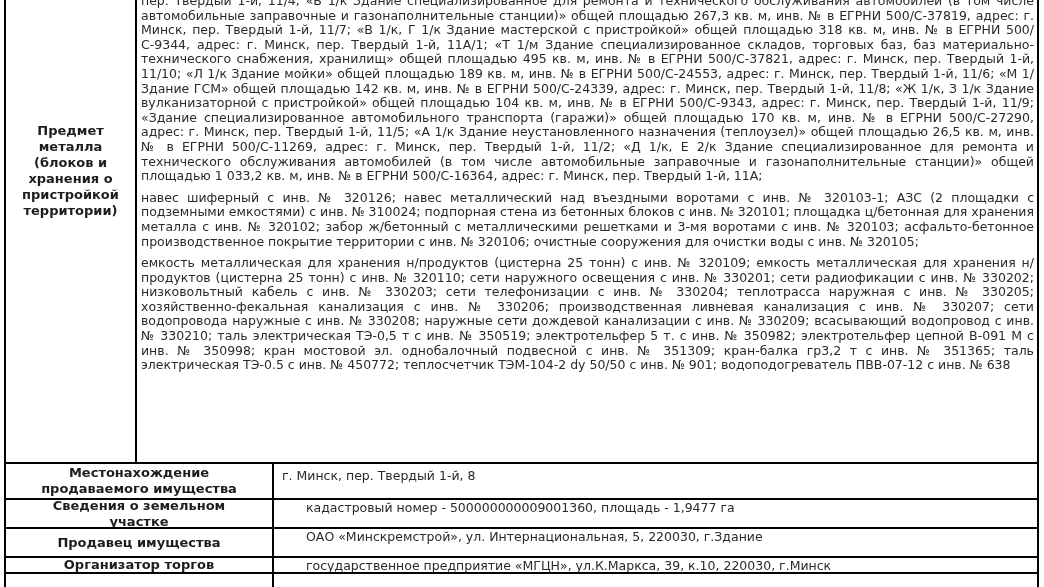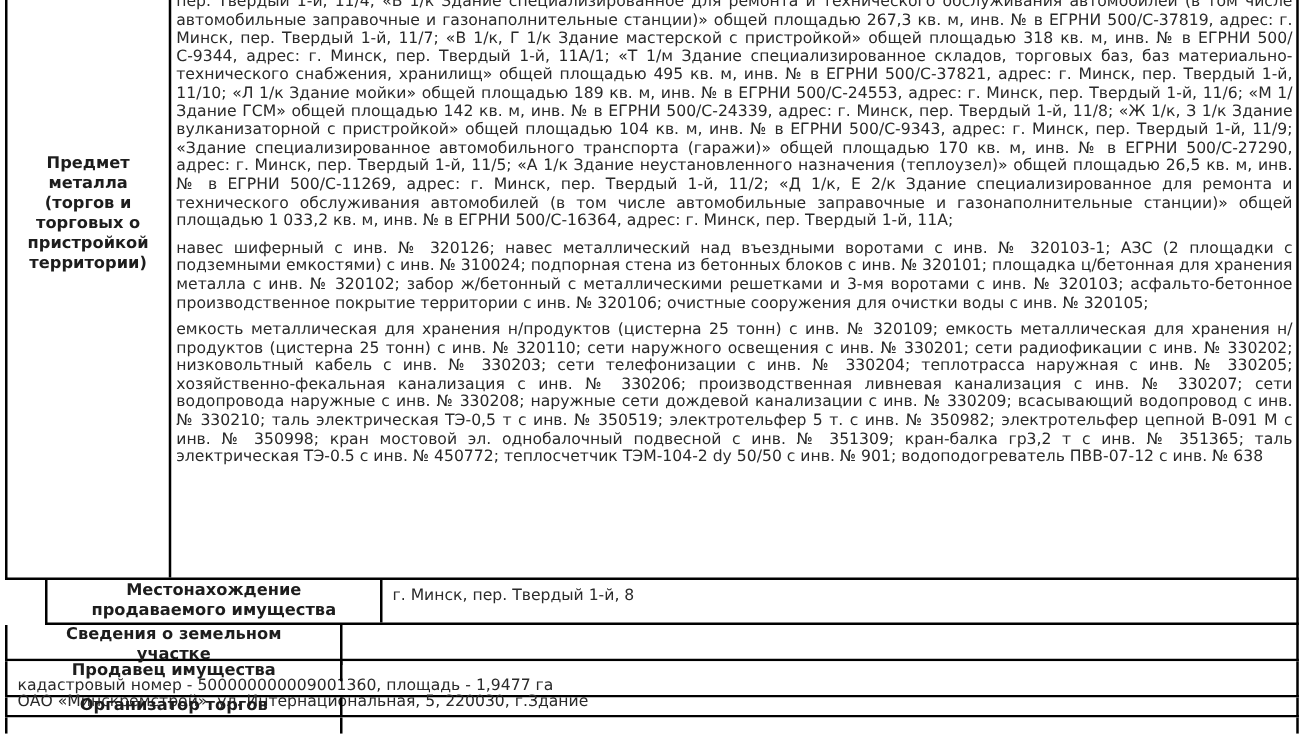--- a/index.html
+++ b/index.html
@@ -52,45 +52,46 @@
   .row-subject .value-cell p { margin: 0; }
   .row-subject .value-cell p + p { margin-top: 7px; }
   
   .row-std .label-cell {
     width: 268px;
     display: flex;
     align-items: center;
     justify-content: center;
     padding: 0 18px;
   }
-  .row-loc { height: 36px; margin-left: 32px; }
+  .row-loc { height: 36px; }
   .row-loc .value-cell { padding: 5px 8px 0 8px; }
-  .row-mid { height: 29px; flex-direction: column; }
+  .row-mid { height: 29px; }
   .row-mid .value-cell, .row-last .value-cell {
     display: flex;
-    align-items: center;
-    padding: 16px 8px;
+    align-items: flex-start;
+    padding: 1px 8px;
+    margin-left: 24px;
   }
   .row-last { height: 16px; }
   .row-partial { height: 30px; border-bottom: none; }
   .row-partial .label-cell { width: 268px; }
 </style>
 </head>
 <body>
 
 <div id="screen">
   <div id="doc">
 
     <div class="trow row-subject">
       <div class="label-cell">
         <div>
             <div>Предмет</div>
             <div>металла</div>
-            <div>(торгов и</div>
-            <div>торговых о</div>
+            <div>(блоков и</div>
+            <div>хранения о</div>
             <div>пристройкой</div>
             <div>территории)</div>
           </div>
       </div>
       <div class="value-cell">
         <div>
             <p>пер. Твердый 1-й, 11/4; «Б 1/к Здание специализированное для ремонта и технического обслуживания автомобилей (в том числе автомобильные заправочные и газонаполнительные станции)» общей площадью 267,3 кв. м, инв. № в ЕГРНИ 500/С-37819, адрес: г. Минск, пер. Твердый 1-й, 11/7; «В 1/к, Г 1/к Здание мастерской с пристройкой» общей площадью 318 кв. м, инв. № в ЕГРНИ 500/С-9344, адрес: г. Минск, пер. Твердый 1-й, 11А/1; «Т 1/м Здание специализированное складов, торговых баз, баз материально-технического снабжения, хранилищ» общей площадью 495 кв. м, инв. № в ЕГРНИ 500/С-37821, адрес: г. Минск, пер. Твердый 1-й, 11/10; «Л 1/к Здание мойки» общей площадью 189 кв. м, инв. № в ЕГРНИ 500/С-24553, адрес: г. Минск, пер. Твердый 1-й, 11/6; «М 1/Здание ГСМ» общей площадью 142 кв. м, инв. № в ЕГРНИ 500/С-24339, адрес: г. Минск, пер. Твердый 1-й, 11/8; «Ж 1/к, З 1/к Здание вулканизаторной с пристройкой» общей площадью 104 кв. м, инв. № в ЕГРНИ 500/С-9343, адрес: г. Минск, пер. Твердый 1-й, 11/9; «Здание специализированное автомобильного транспорта (гаражи)» общей площадью 170 кв. м, инв. № в ЕГРНИ 500/С-27290, адрес: г. Минск, пер. Твердый 1-й, 11/5; «А 1/к Здание неустановленного назначения (теплоузел)» общей площадью 26,5 кв. м, инв. № в ЕГРНИ 500/С-11269, адрес: г. Минск, пер. Твердый 1-й, 11/2; «Д 1/к, Е 2/к Здание специализированное для ремонта и технического обслуживания автомобилей (в том числе автомобильные заправочные и газонаполнительные станции)» общей площадью 1 033,2 кв. м, инв. № в ЕГРНИ 500/С-16364, адрес: г. Минск, пер. Твердый 1-й, 11А;</p>
             <p>навес шиферный с инв. № 320126; навес металлический над въездными воротами с инв. № 320103-1; АЗС (2 площадки с подземными емкостями) с инв. № 310024; подпорная стена из бетонных блоков с инв. № 320101; площадка ц/бетонная для хранения металла с инв. № 320102; забор ж/бетонный с металлическими решетками и 3-мя воротами с инв. № 320103; асфальто-бетонное производственное покрытие территории с инв. № 320106; очистные сооружения для очистки воды с инв. № 320105;</p>
             <p>емкость металлическая для хранения н/продуктов (цистерна 25 тонн) с инв. № 320109; емкость металлическая для хранения н/продуктов (цистерна 25 тонн) с инв. № 320110; сети наружного освещения с инв. № 330201; сети радиофикации с инв. № 330202; низковольтный кабель с инв. № 330203; сети телефонизации с инв. № 330204; теплотрасса наружная с инв. № 330205; хозяйственно-фекальная канализация с инв. № 330206; производственная ливневая канализация с инв. № 330207; сети водопровода наружные с инв. № 330208; наружные сети дождевой канализации с инв. № 330209; всасывающий водопровод с инв. № 330210; таль электрическая ТЭ-0,5 т с инв. № 350519; электротельфер 5 т. с инв. № 350982; электротельфер цепной В-091 М с инв. № 350998; кран мостовой эл. однобалочный подвесной с инв. № 351309; кран-балка гр3,2 т с инв. № 351365; таль электрическая ТЭ-0.5 с инв. № 450772; теплосчетчик ТЭМ-104-2 dy 50/50 с инв. № 901; водоподогреватель ПВВ-07-12 с инв. № 638</p>
           </div>
@@ -130,20 +131,23 @@
         <span>ОАО «Минскремстрой», ул. Интернациональная, 5, 220030, г.Здание</span>
       </div>
     </div>
 
     <div class="trow row-std row-last">
       <div class="label-cell">
         <div>
             <div>Организатор торгов</div>
           </div>
       </div>
+      <div class="value-cell">
+        <span>государственное предприятие «МГЦН», ул.К.Маркса, 39, к.10, 220030, г.Минск</span>
+      </div>
     </div>
 
     <div class="trow row-partial">
       <div class="label-cell"></div>
       <div class="value-cell"></div>
     </div>
 
   </div>
 </div>
 

